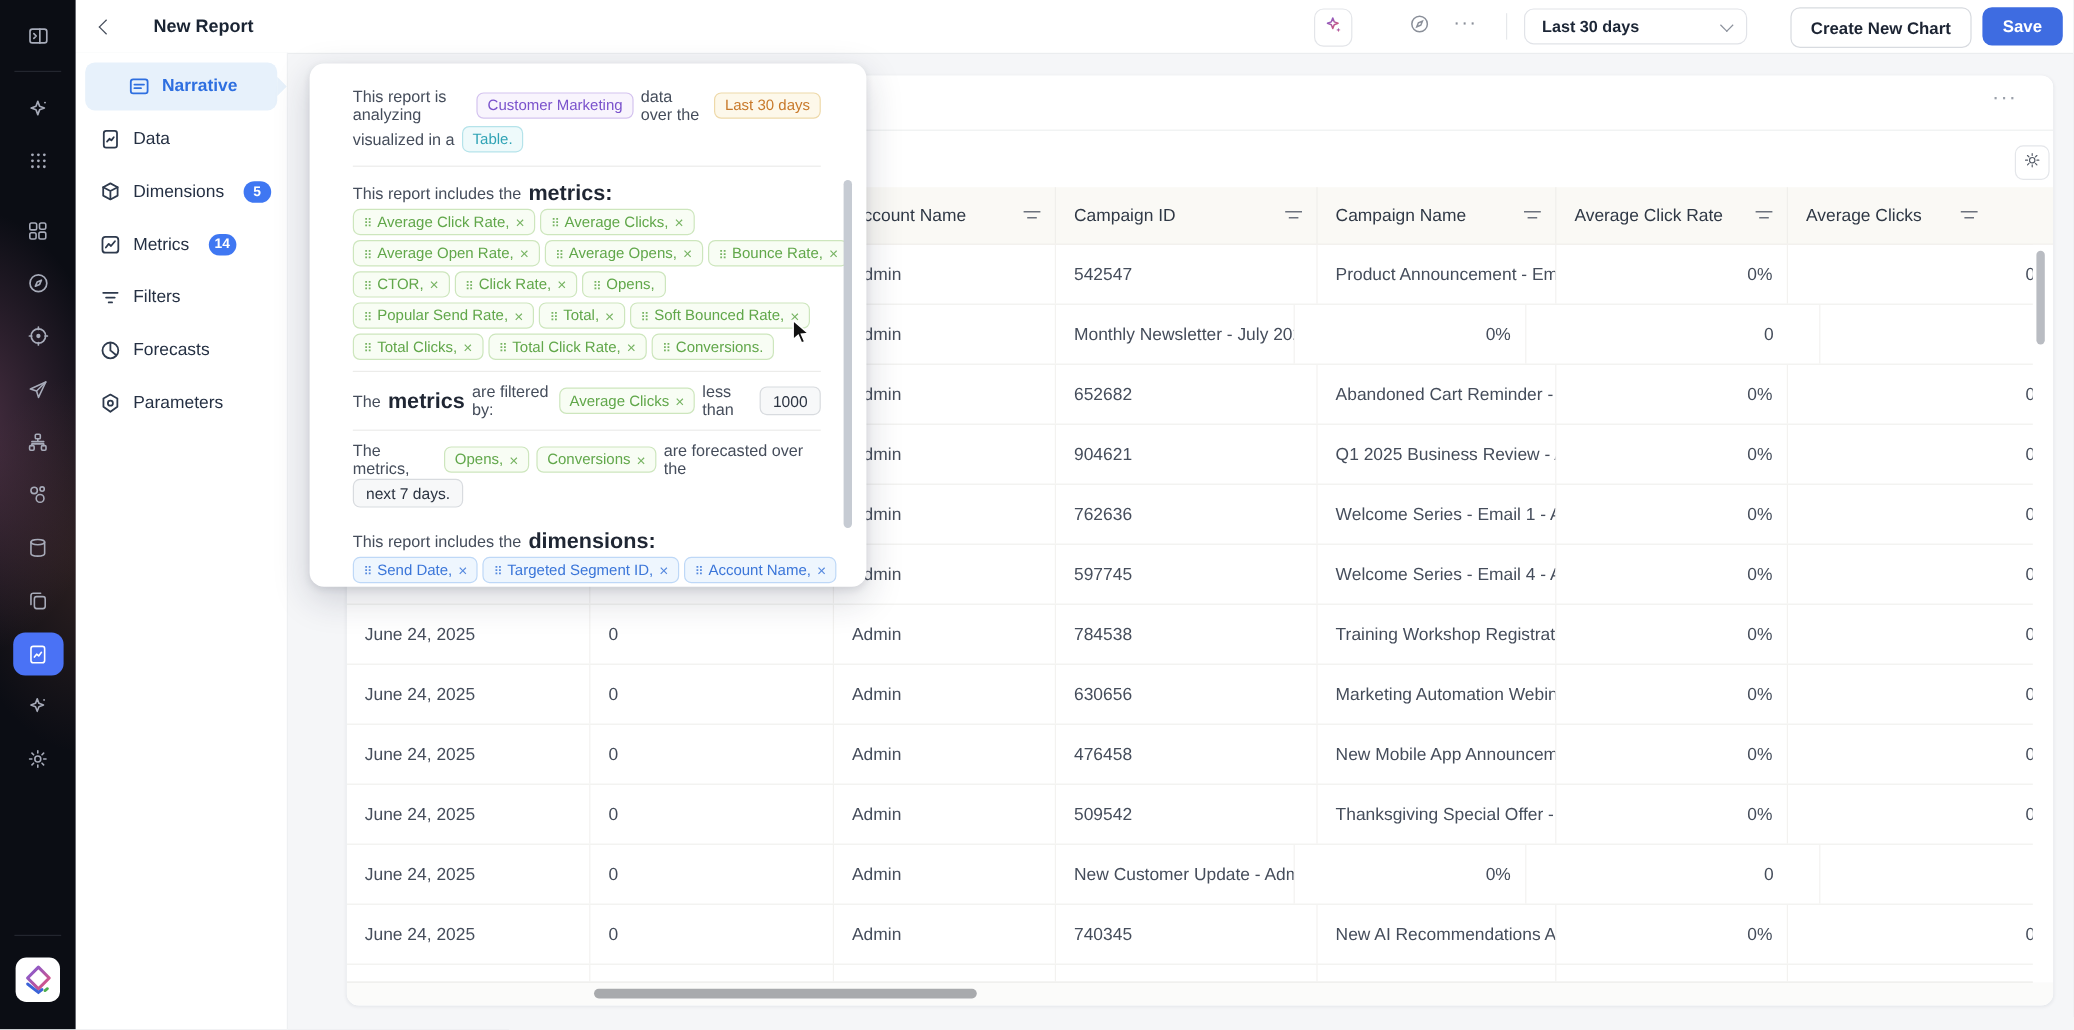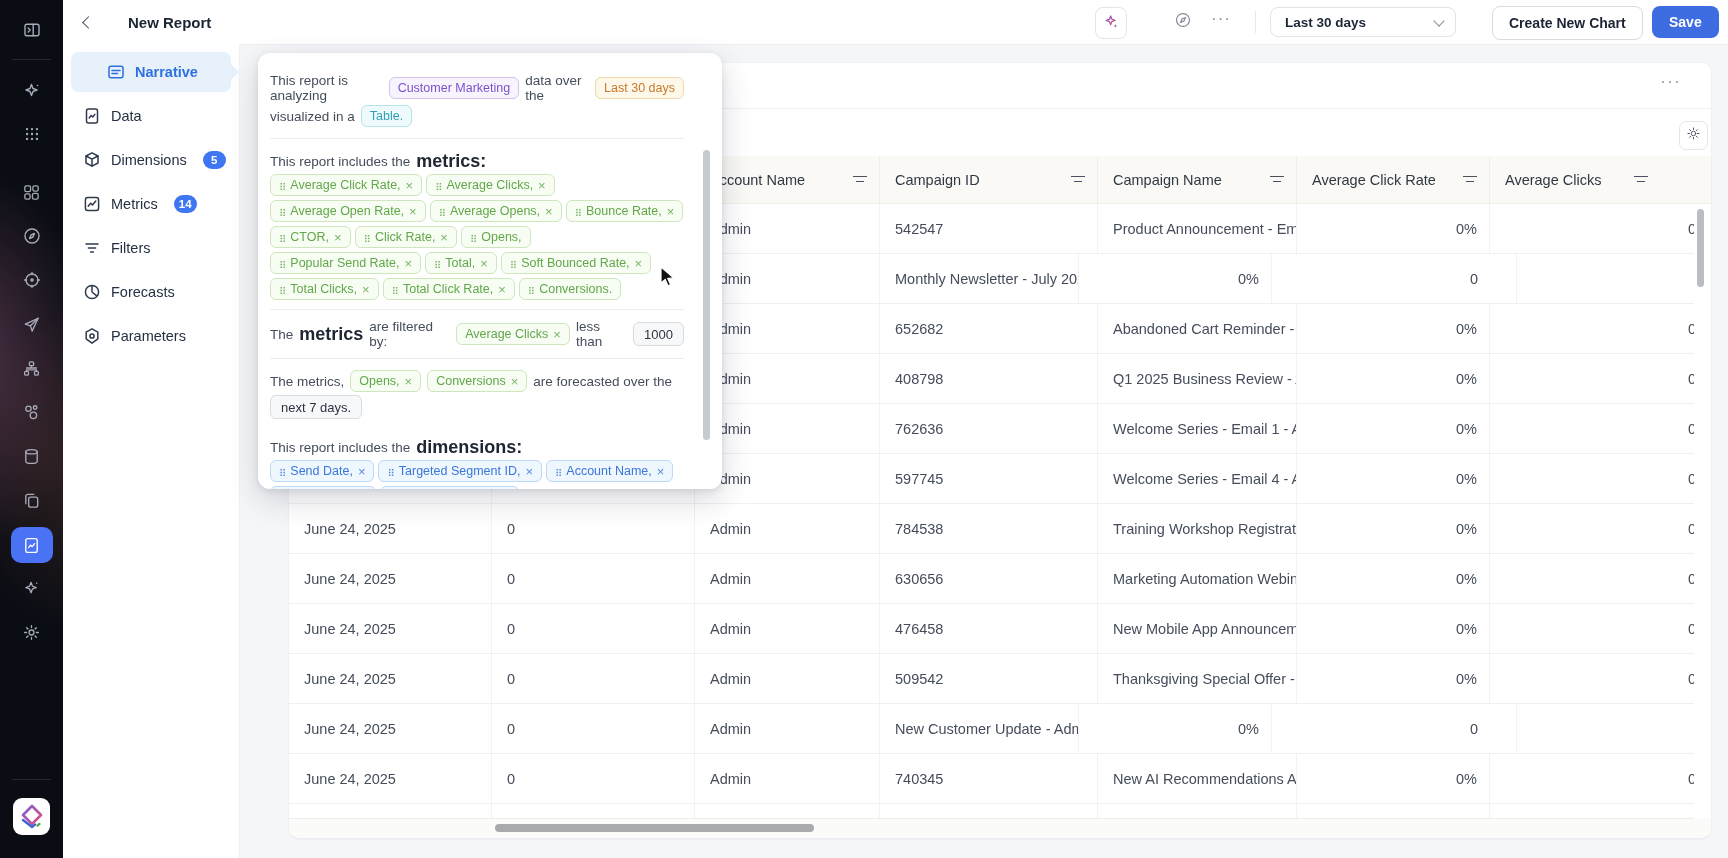--- a/index.html
+++ b/index.html
@@ -79,21 +79,21 @@
   .partial{display:flex;height:15px;border-bottom:1px solid #f1f0ee;box-sizing:border-box;}
   .partial div{border-right:1px solid #f3f2f0;box-sizing:border-box;flex:none;height:100%;}
   .vgutter{position:absolute;top:141px;right:0;width:17px;bottom:19px;background:#fff;z-index:5;}
   .vthumb{position:absolute;left:3px;top:5px;width:7px;height:78px;border-radius:4px;background:#b9bcc2;cursor:pointer;}
   .hscroll{position:absolute;left:0;right:0;bottom:0;height:19px;background:#fbfbfa;border-top:1px solid #ededeb;}
   .hthumb{position:absolute;left:206px;top:5px;width:319px;height:8px;border-radius:4px;background:#a8aaad;cursor:pointer;}
 
   
   .panel{position:absolute;left:258px;top:53px;width:464px;height:436px;background:#fff;border-radius:12px;
     box-shadow:0 10px 30px rgba(25,35,60,.18), 0 2px 6px rgba(25,35,60,.10);z-index:20;overflow:hidden;box-sizing:border-box;
-    padding:20px 38px 0 12px;}
+    padding:20px 38px 0 36px;}
   .pscroll{position:absolute;right:7px;top:60px;width:7px;height:290px;border-radius:4px;background:#c6cbd3;cursor:pointer;}
   .nrow{display:flex;align-items:center;gap:6px;min-height:26px;flex-wrap:nowrap;}
   .nrow span.t{font-size:13.5px;color:#454d5b;}
   .nrow span.nb{font-size:18px;color:#1f2633;font-weight:700;}
   .ndiv{border-top:1px solid #ececea;margin:9px 0 9px 0;}
   .crow{display:flex;gap:4px;margin-bottom:4px;}
   .chip{display:inline-flex;align-items:center;gap:5px;height:20px;padding:0 8px;border-radius:6px;border:1px solid;
     font-size:12.5px;line-height:1;white-space:nowrap;flex:none;cursor:default;}
   .chip .grip{font-size:10px;letter-spacing:-1px;opacity:.85;cursor:grab;}
   .chip .x{font-size:13px;opacity:.85;cursor:pointer;}
@@ -186,21 +186,21 @@
           <div class="td" style="width: 185px;">Admin</div>
           <div class="td" style="width: 218px; text-align: center;">652682</div>
           <div class="td" style="width: 199px;">Abandoned Cart Reminder - Admin</div>
           <div class="td right" style="width: 193px;">0%</div>
           <div class="td right" style="width: 245px; padding-right: 38px;">0</div>
         </div>
         <div class="tr">
           <div class="td" style="width: 203px;">June 24, 2025</div>
           <div class="td" style="width: 203px;">0</div>
           <div class="td" style="width: 185px;">Admin</div>
-          <div class="td" style="width: 218px;">408798</div>
+          <div class="td" style="width: 218px;">904621</div>
           <div class="td" style="width: 199px;">Q1 2025 Business Review - Admin</div>
           <div class="td right" style="width: 193px;">0%</div>
           <div class="td right" style="width: 245px; padding-right: 38px;">0</div>
         </div>
         <div class="tr">
           <div class="td" style="width: 203px;">June 24, 2025</div>
           <div class="td" style="width: 203px;">0</div>
           <div class="td" style="width: 185px;">Admin</div>
           <div class="td" style="width: 218px;">762636</div>
           <div class="td" style="width: 199px;">Welcome Series - Email 1 - Admin</div>

